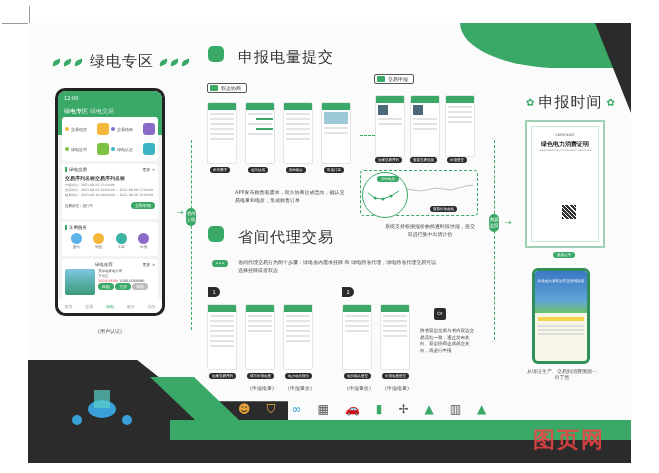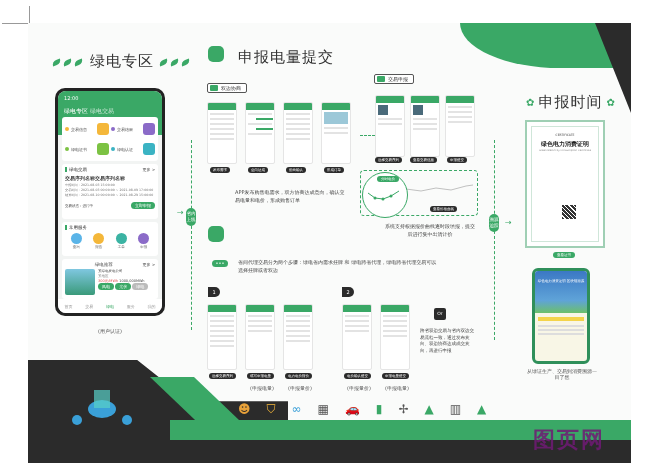--- a/index.html
+++ b/index.html
@@ -44,21 +44,21 @@
   .cert-inner { width: 100%; height: 100%; border: 1px solid #cfe6d9; font-size: 4px; text-align: center; color: #444; position: relative; }
   .cert-title { font-family: "DejaVu Serif", serif; font-size: 6px; font-weight: bold; margin-top: 10px; color: #222; }
   .qr { position: absolute; left: 30px; top: 78px; width: 14px; height: 14px; background: repeating-linear-gradient(45deg,#333 0 2px,#fff 2px 3px); }
   .phone2 { position: absolute; left: 532px; top: 268px; width: 58px; height: 96px; border: 3px solid #2f8f5a; border-radius: 6px; background: #f8f6e6; overflow: hidden; }
   .bottom-dark { position: absolute; left: 28px; top: 360px; width: 260px; height: 103px; background: #2b2b2b; clip-path: polygon(0 0, 42% 0, 62% 40%, 100% 40%, 100% 100%, 0 100%); }
   .bottom-green { position: absolute; left: 170px; top: 420px; width: 461px; height: 20px; background: #3aa866; }
   .bottom-band { position: absolute; left: 205px; top: 440px; width: 426px; height: 23px; background: #2b2b2b; }
   .green-diag { position: absolute; left: 150px; top: 377px; width: 110px; height: 63px; background: #3aa866; clip-path: polygon(0 0, 40% 0, 100% 100%, 60% 100%); }
   .corner-green { position: absolute; left: 460px; top: 23px; width: 171px; height: 45px; background: #3aa866; border-bottom-left-radius: 100px 45px; }
   .corner-dark { position: absolute; left: 595px; top: 23px; width: 36px; height: 90px; background: #2b2b2b; clip-path: polygon(0 0, 100% 0, 100% 100%); }
-  .watermark { position: absolute; left: 533px; top: 425px; font-size: 22px; font-weight: bold; color: #701a75; opacity: 0.85; letter-spacing: 2px; }
+  .watermark { position: absolute; left: 533px; top: 425px; font-size: 22px; font-weight: bold; color: #ef4444; opacity: 0.85; letter-spacing: 2px; }
 </style>
 </head>
 <body>
 
 <div class="corner-mark"></div>
 <div class="page"></div>
 <div class="corner-green"></div>
 <div class="corner-dark"></div>
 
 <div class="abs" style="left:52px;top:52px;display:flex;align-items:center;gap:5px;">
@@ -244,20 +244,21 @@
 </div>
 <div class="ph-btn abs" style="left:377px;top:176px;font-size:3.5px;">分时电价</div>
 <div class="pill" style="left:430px;top:206px;">查看价格曲线</div>
 <div class="desc abs" style="left:385px;top:222px;width:90px;text-align:center;">系统支持根据报价曲线逐时段填报，提交后进行集中出清计价</div>
 
 <div class="abs sec-head" style="left:208px;top:226px;">
   <div class="blob">
       <div class="g"></div>
       <div class="d"></div>
     </div>
+  <span class="title">省间代理交易</span>
 </div>
 <div class="abs" style="left:212px;top:260px;width:16px;height:7px;background:#3aa866;border-radius:4px;color:#fff;font-size:5px;text-align:center;line-height:6px;">•••</div>
 <div class="desc abs" style="left:238px;top:258px;width:200px;">省间代理交易分为两个步骤：绿电省内需求挂牌 和 绿电跨省代理，绿电跨省代理交易可以选择挂牌或者双边</div>
 
 <div class="abs" style="left:208px;top:287px;width:12px;height:10px;background:#2b2b2b;border-radius:0 5px 5px 0;color:#fff;font-size:5px;text-align:center;line-height:10px;">1</div>
 <div class="abs" style="left:342px;top:287px;width:12px;height:10px;background:#2b2b2b;border-radius:0 5px 5px 0;color:#fff;font-size:5px;text-align:center;line-height:10px;">2</div>
 
 <div class="mini" style="left:207px;top:304px;height:66px;">
     <div class="mh"></div>
     <div class="ln"></div>

